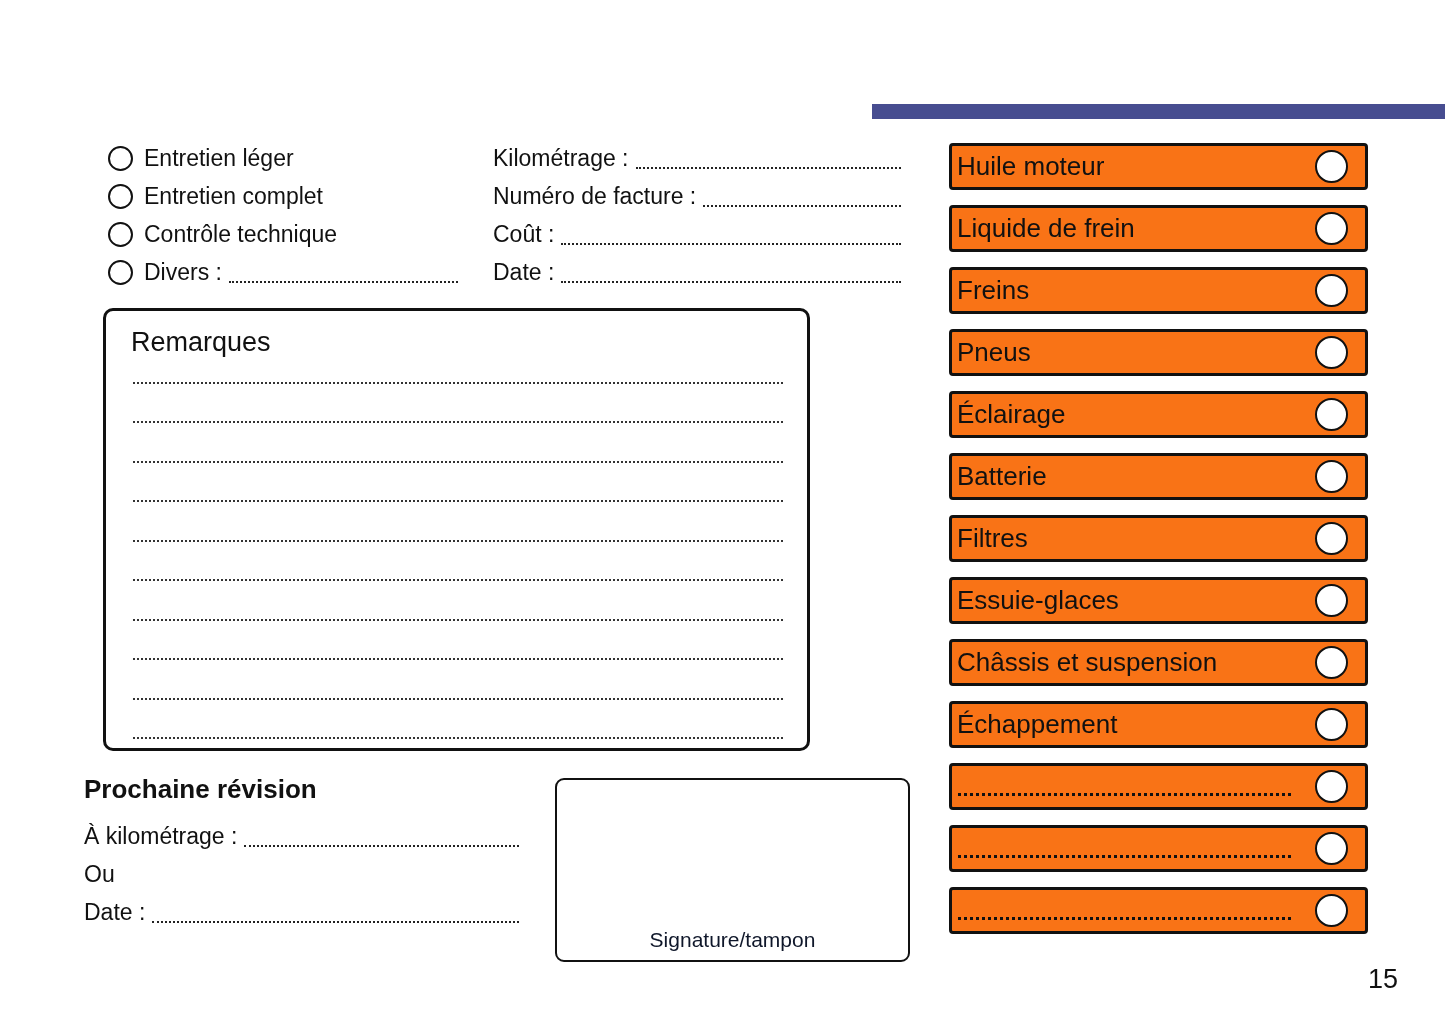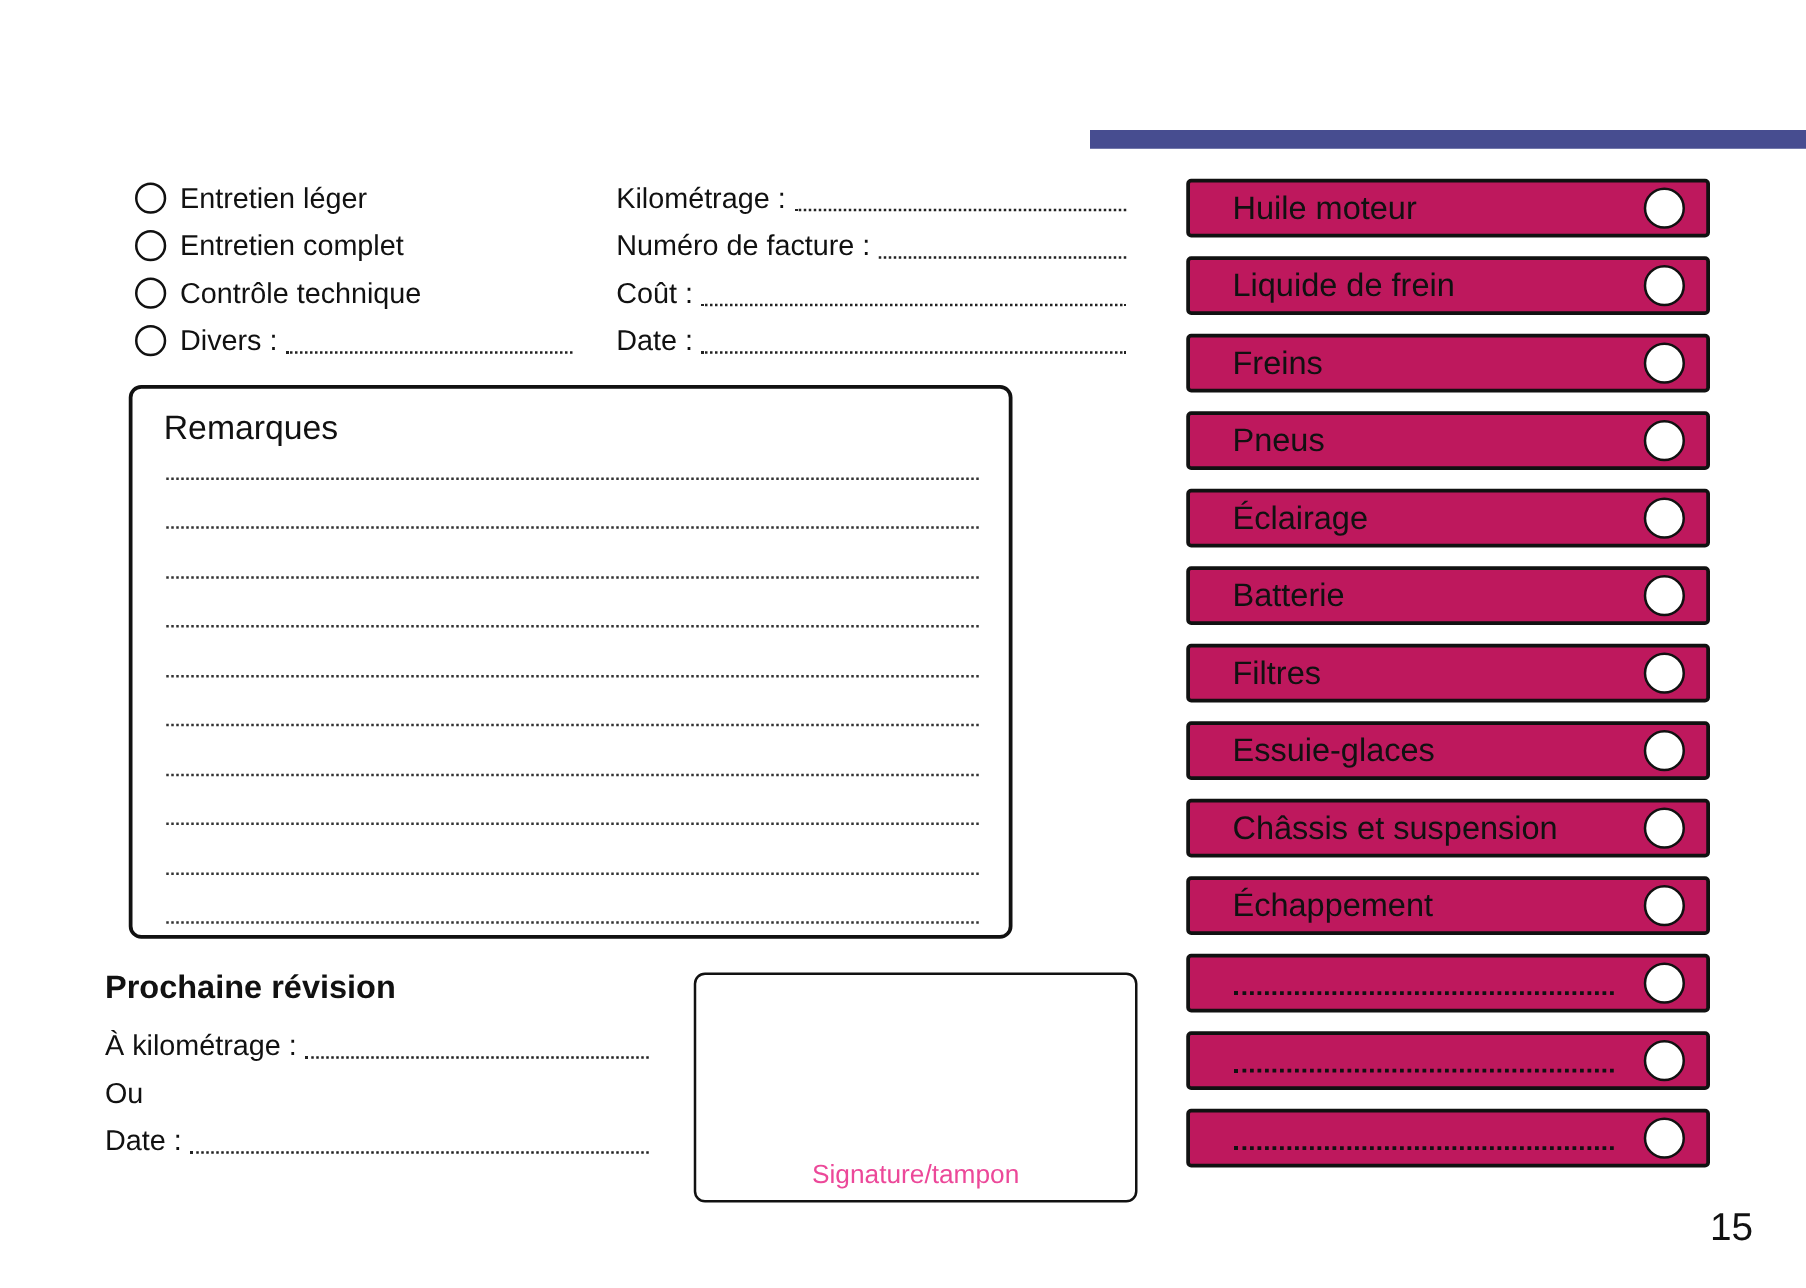--- a/index.html
+++ b/index.html
@@ -85,52 +85,52 @@
 
   
   .signature-box {
     position: absolute; left: 555px; top: 778px;
     width: 355px; height: 184px;
     border: 2.5px solid #111; border-radius: 9px;
     box-sizing: border-box; background: #fff;
   }
   .signature-label {
     position: absolute; bottom: 8px; left: 0; width: 100%;
-    text-align: center; color: #ec4899; font-size: 21px;
+    text-align: center; color: #0f172a; font-size: 21px;
   }
 
   
   .checklist {
     position: absolute; left: 949px; top: 143px; width: 419px;
   }
   .check-item {
     display: flex; align-items: center;
     height: 47px; margin-bottom: 15px;
     border: 3px solid #111; border-radius: 4px;
     box-sizing: border-box;
-    padding: 0 17px 0 34px;
-    font-size: 26px; background: #be185d;
+    padding: 0 17px 0 5px;
+    font-size: 26px; background: #f97316;
   }
   .check-label { flex: 1 1 auto; white-space: nowrap; }
   .check-circle {
     width: 29px; height: 29px;
     border: 2.5px solid #111; border-radius: 50%;
     flex: none; background: #fff;
   }
   .blank-leader {
     flex: 1 1 auto;
     border-bottom: 3.5px dotted #111;
     align-self: flex-end;
     margin: 0 24px 11px 1px;
   }
 
   
   .page-number {
     position: absolute; left: 1368px; top: 964px;
-    font-size: 31px;
+    font-size: 27px;
   }
 </style>
 </head>
 <body>
 
 <div class="page">
 
   <div class="accent-bar" style="background: rgb(71, 77, 144);"></div>
 
   <div class="service-types">

